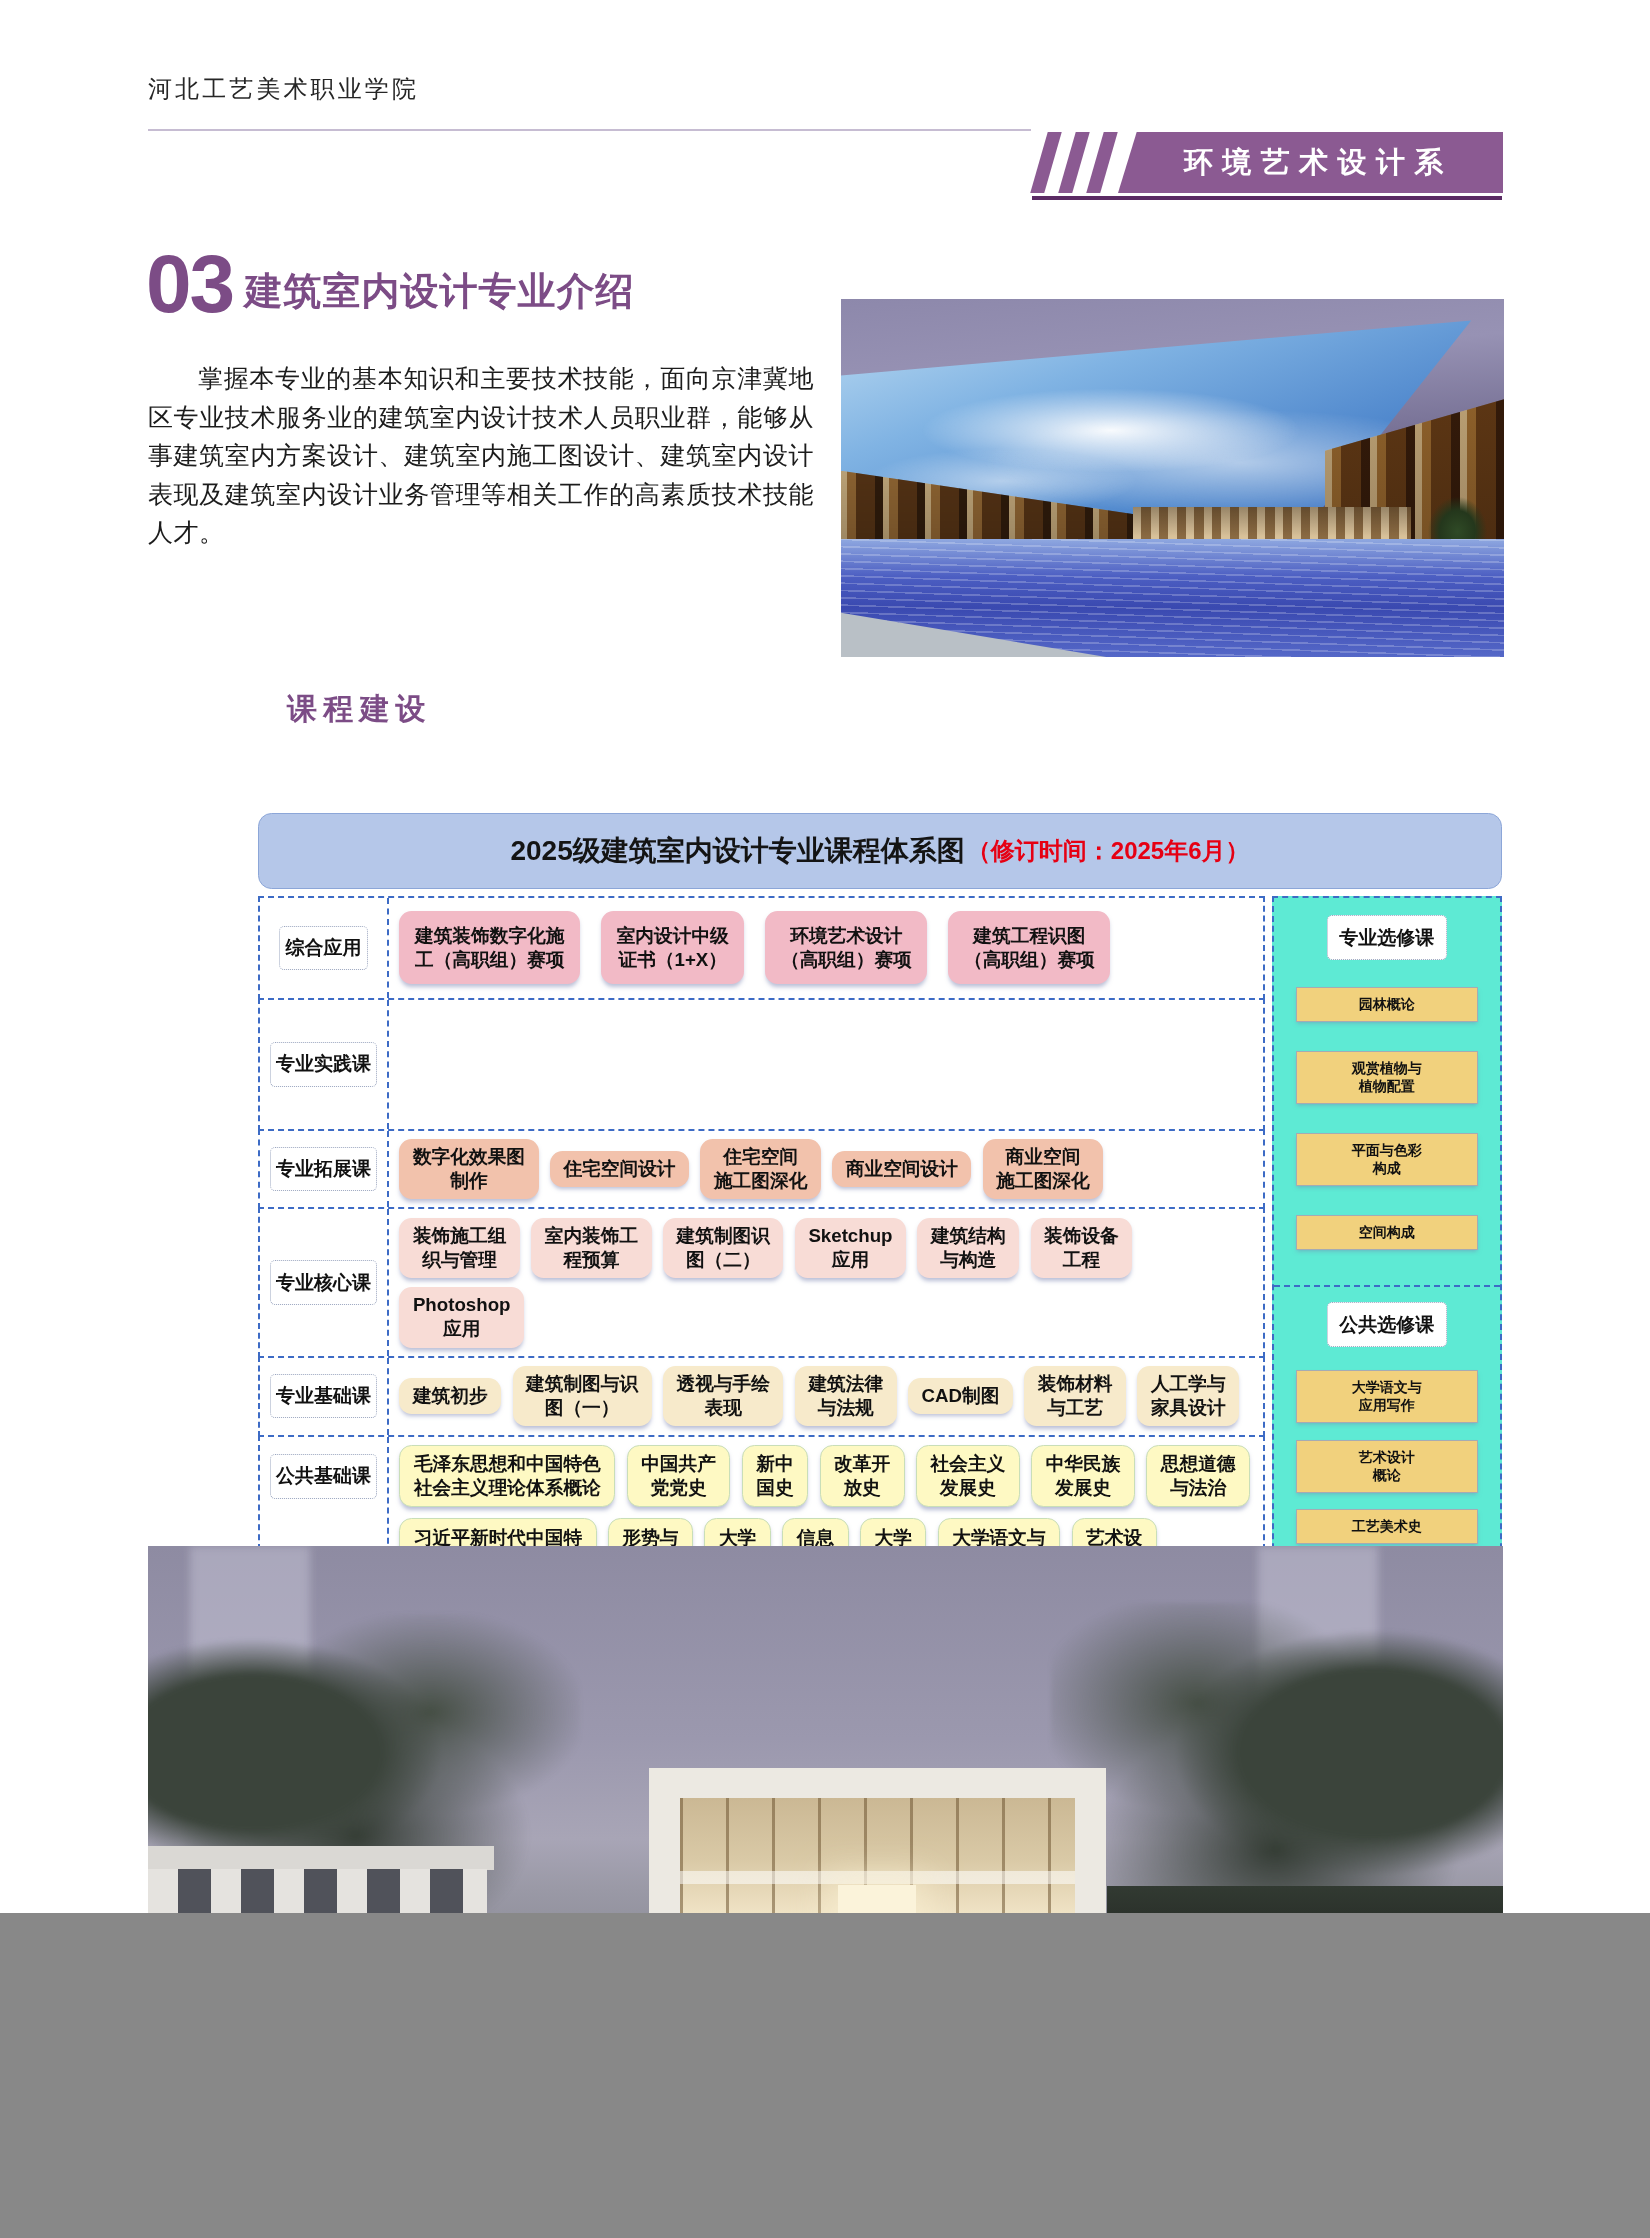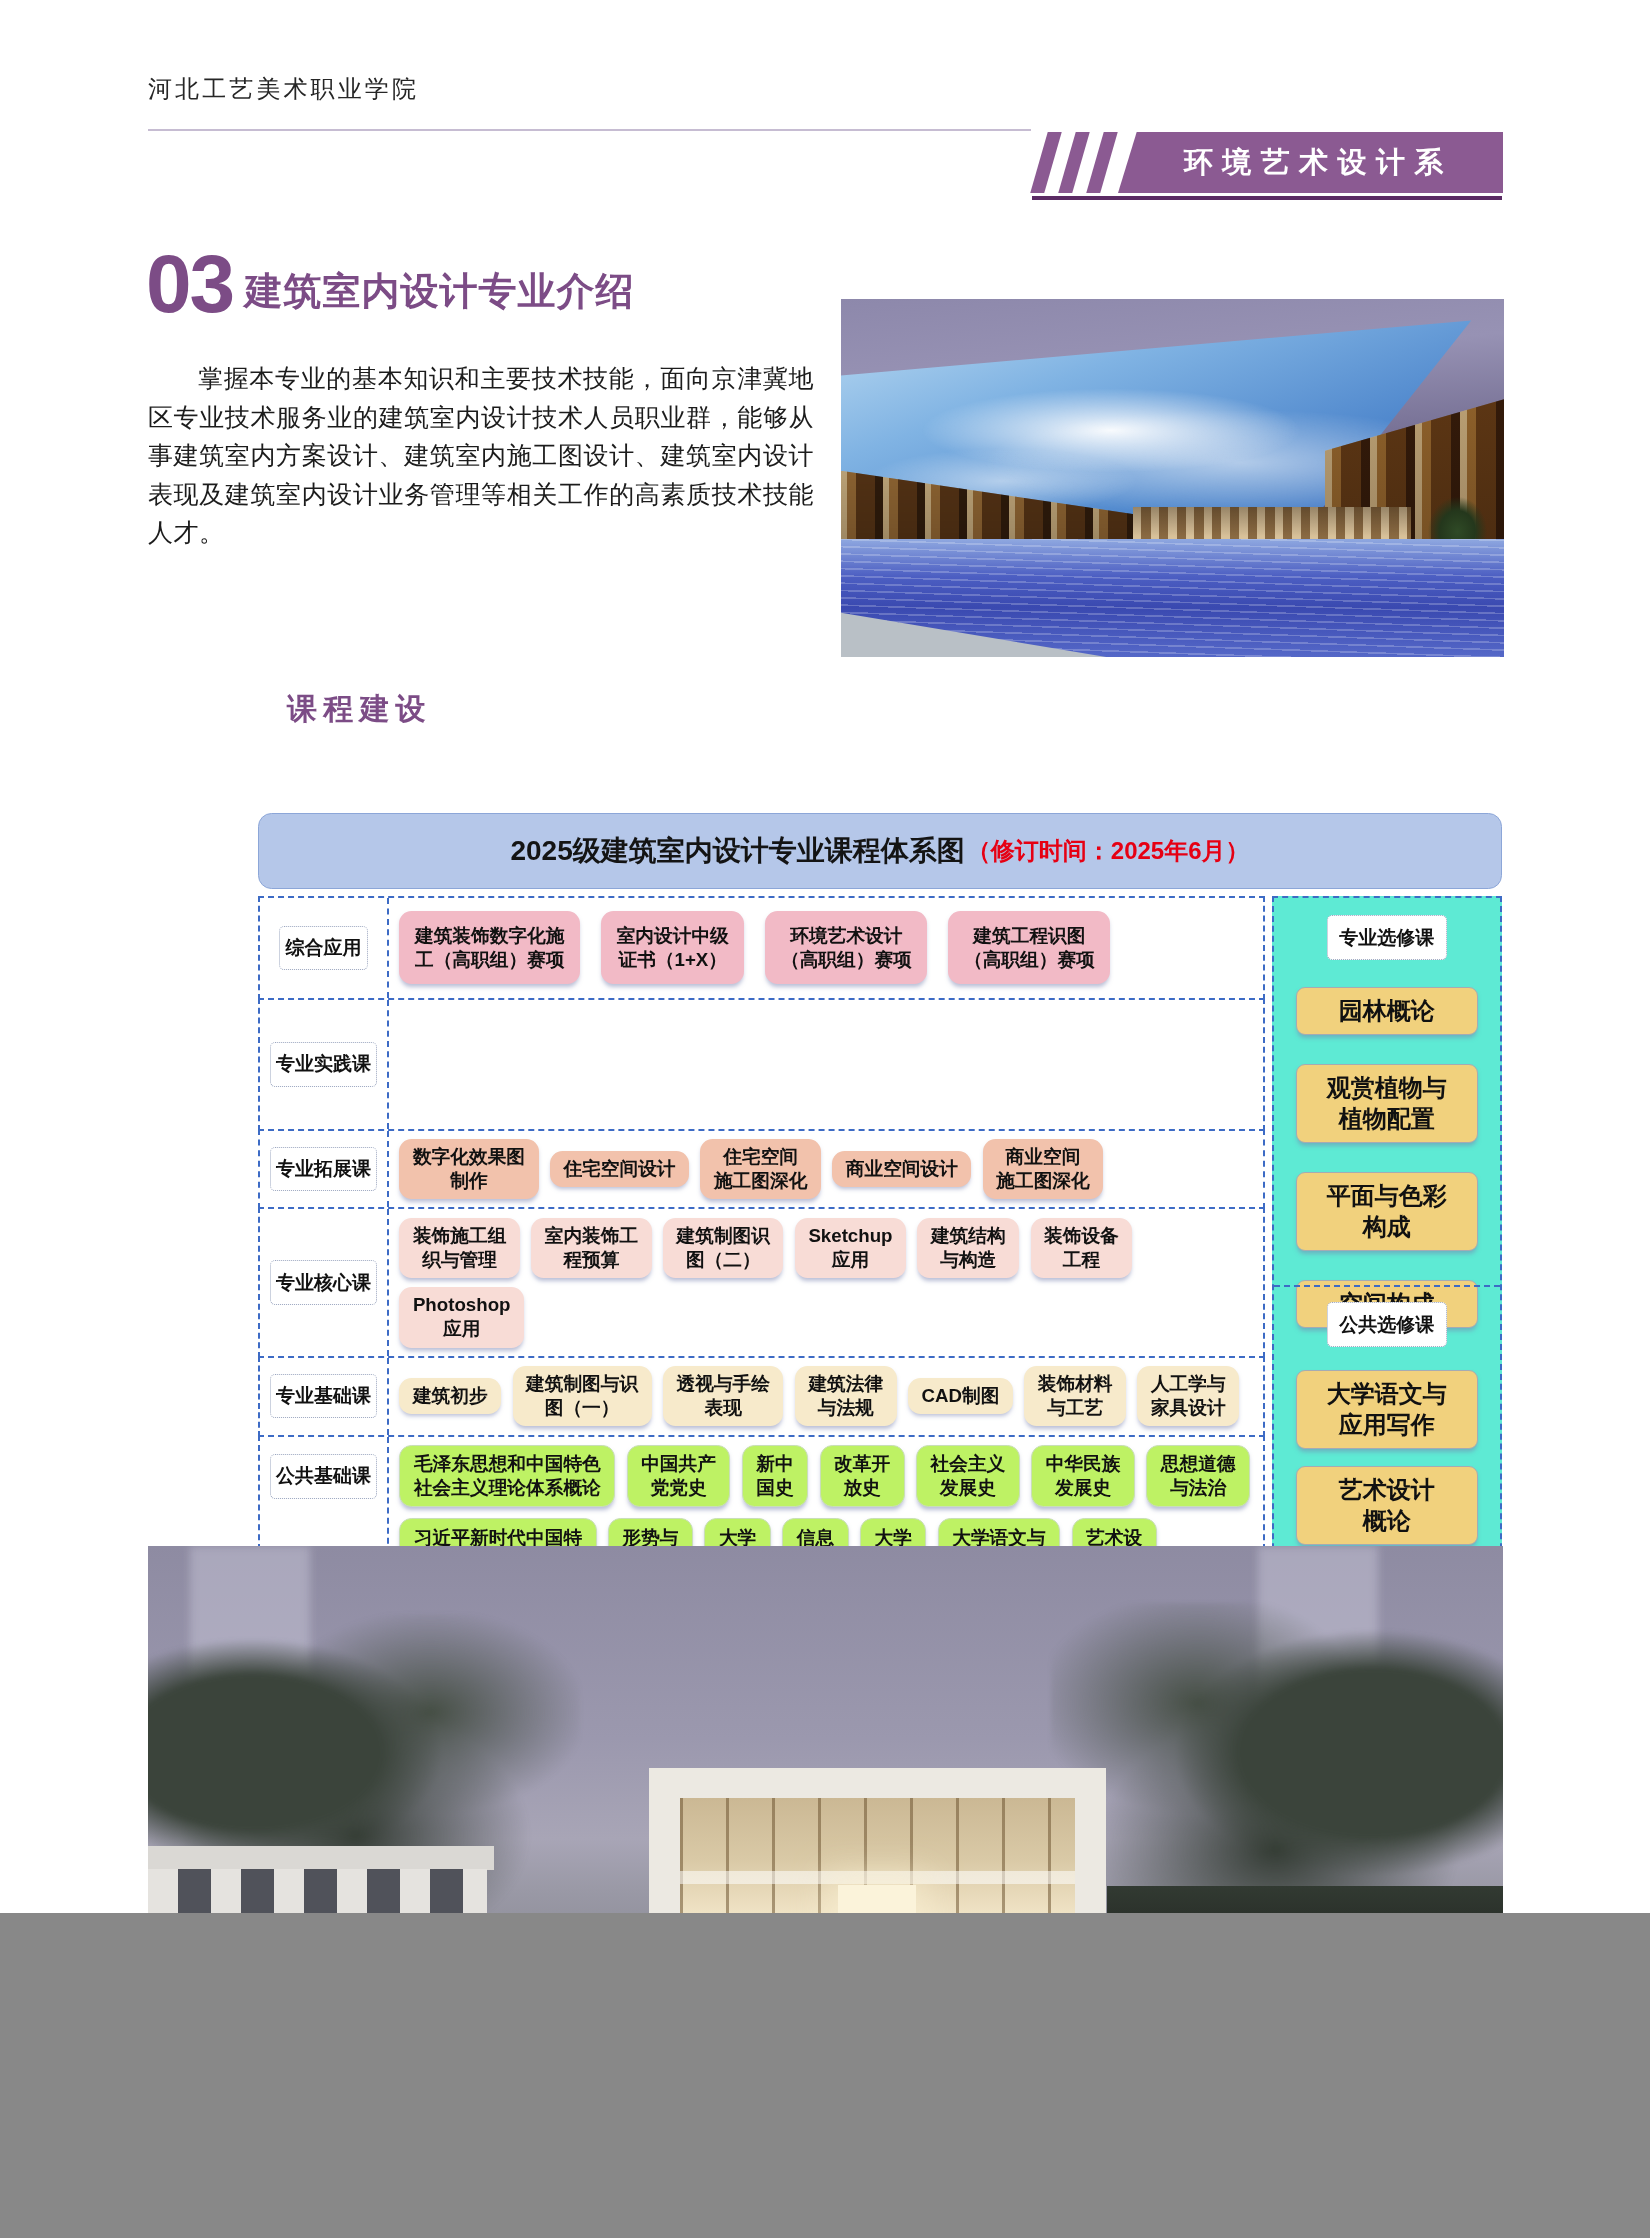--- a/index.html
+++ b/index.html
@@ -87,31 +87,31 @@
   .crs-row:nth-child(1) .box-line { gap:9.4px 21px; }
   .course-box { border-radius:12.5px; padding:6.2px 13.5px; font-size:18.7px; font-weight:bold; color:#111;
     text-align:center; line-height:1.28; white-space:pre-line;
     box-shadow:0 3.1px 4.2px -1px rgba(120,130,175,.5); }
   .crs-row:nth-child(1) .course-box { padding:12.5px 15.6px; }
   .pal-pink   { background:#f2bac6; }
   .pal-salmon { background:#efb29a; }
   .pal-salmon2{ background:#f2c2ac; }
   .pal-rose   { background:#f8dcd6; }
   .pal-cream  { background:#f7eacb; }
-  .pal-green  { background:#bef264; border:1px solid #c9deb8; }
+  .pal-green  { background:#fef9c3; border:1px solid #c9deb8; }
 
   .side-col { width:230px; flex:0 0 230px; border:2.1px dashed #3d6bc5; background:#5eead4;
     display:flex; flex-direction:column; }
   .side-top { height:387px; }
   .side-bottom { flex:1; border-top:2.1px dashed #3d6bc5; }
   .side-label { width:max-content; margin:17.7px auto 27px; background:#fff; border:1.6px dotted #9aa5bf;
     border-radius:5.2px; padding:8.3px 11.4px; font-size:19px; font-weight:bold; color:#111; white-space:nowrap; }
   .side-bottom .side-label { margin:15.6px auto 23px; }
-  .side-box { width:182px; margin:0 auto 29px; background:#f1d17d; border:1.6px solid #a5abb3; border-radius:9px;
-    padding:7.3px 5.2px; font-size:24px; font-weight:bold; color:#111; text-align:center; line-height:1.3;
+  .side-box { width:182px; margin:0 auto 29px; background:#f1d17d; border:1.6px solid #a5abb3; border-radius:0;
+    padding:7.3px 5.2px; font-size:14px; font-weight:bold; color:#111; text-align:center; line-height:1.3;
     white-space:pre-line; box-shadow:0 3.1px 4.2px -1px rgba(120,130,175,.5); }
   .side-bottom .side-box { margin:0 auto 16.6px; }
 
   
   .building-photo { position:absolute; left:148px; top:1546px; width:1355px; height:505px; overflow:hidden;
     background:linear-gradient(180deg,#8e8ba2 0%,#9b98ae 38%,#a8a5b6 58%,#9a99a6 68%,#8d8d98 80%); }
   .bld-tower { position:absolute; top:0; background:rgba(198,195,214,.5); filter:blur(4.2px); }
   .bld-tower.t1 { left:42px; width:120px; height:281px; }
   .bld-tower.t2 { right:125px; width:120px; height:260px; }
   .bld-trees-left { position:absolute; left:-36px; top:68px; width:468px; height:307px; filter:blur(2.1px);

